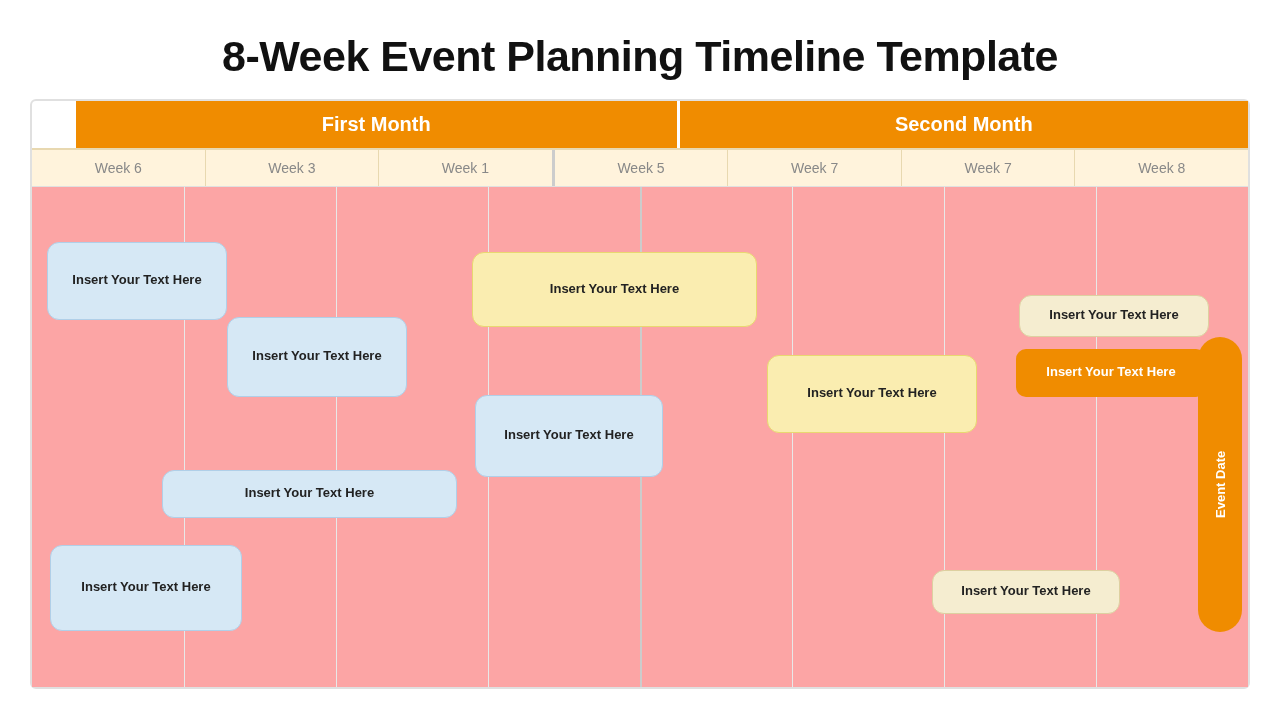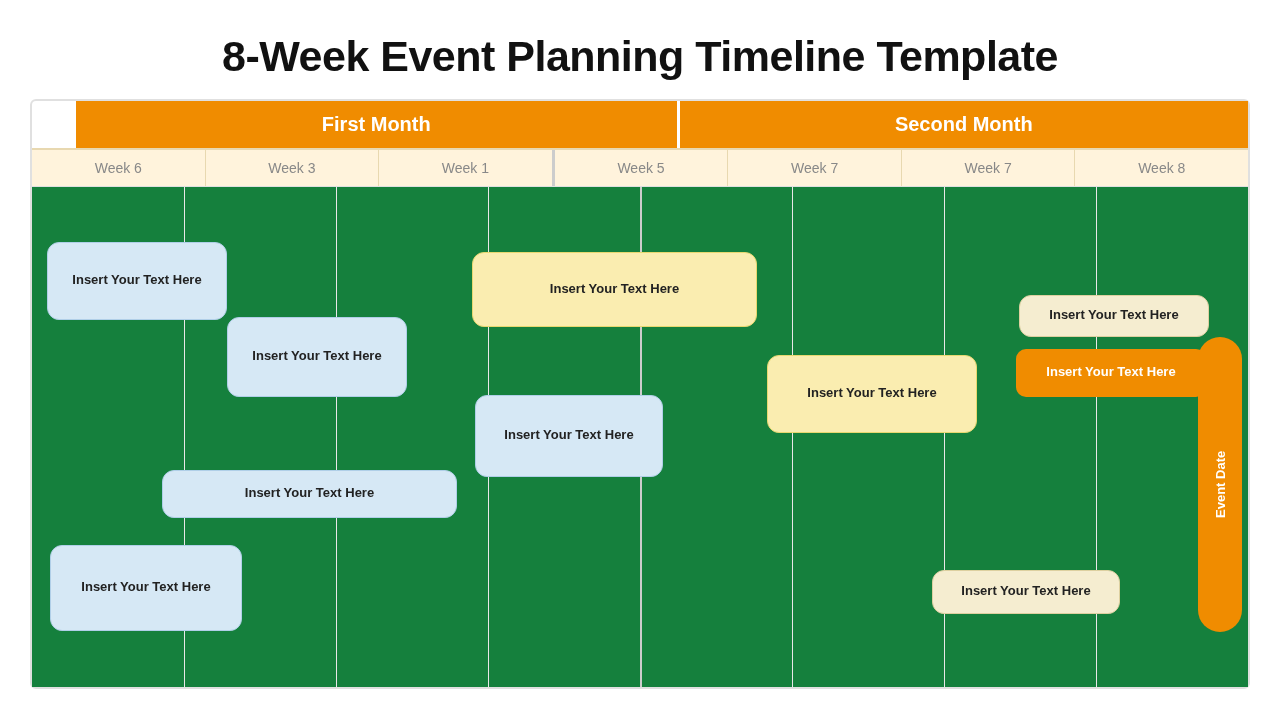--- a/index.html
+++ b/index.html
@@ -72,21 +72,21 @@
     }
     .week-cell:last-child { border-right: none; }
     .week-cell.divider {
       border-right: 3px solid #ccc;
     }
     
     .content-area {
       position: relative;
       width: 100%;
       height: 500px;
-      background: #15803d;
+      background: #fca5a5;
     }
     
     .week-dividers {
       position: absolute;
       top: 0; left: 0; right: 0; bottom: 0;
       pointer-events: none;
     }
     .v-line {
       position: absolute;
       top: 0;

